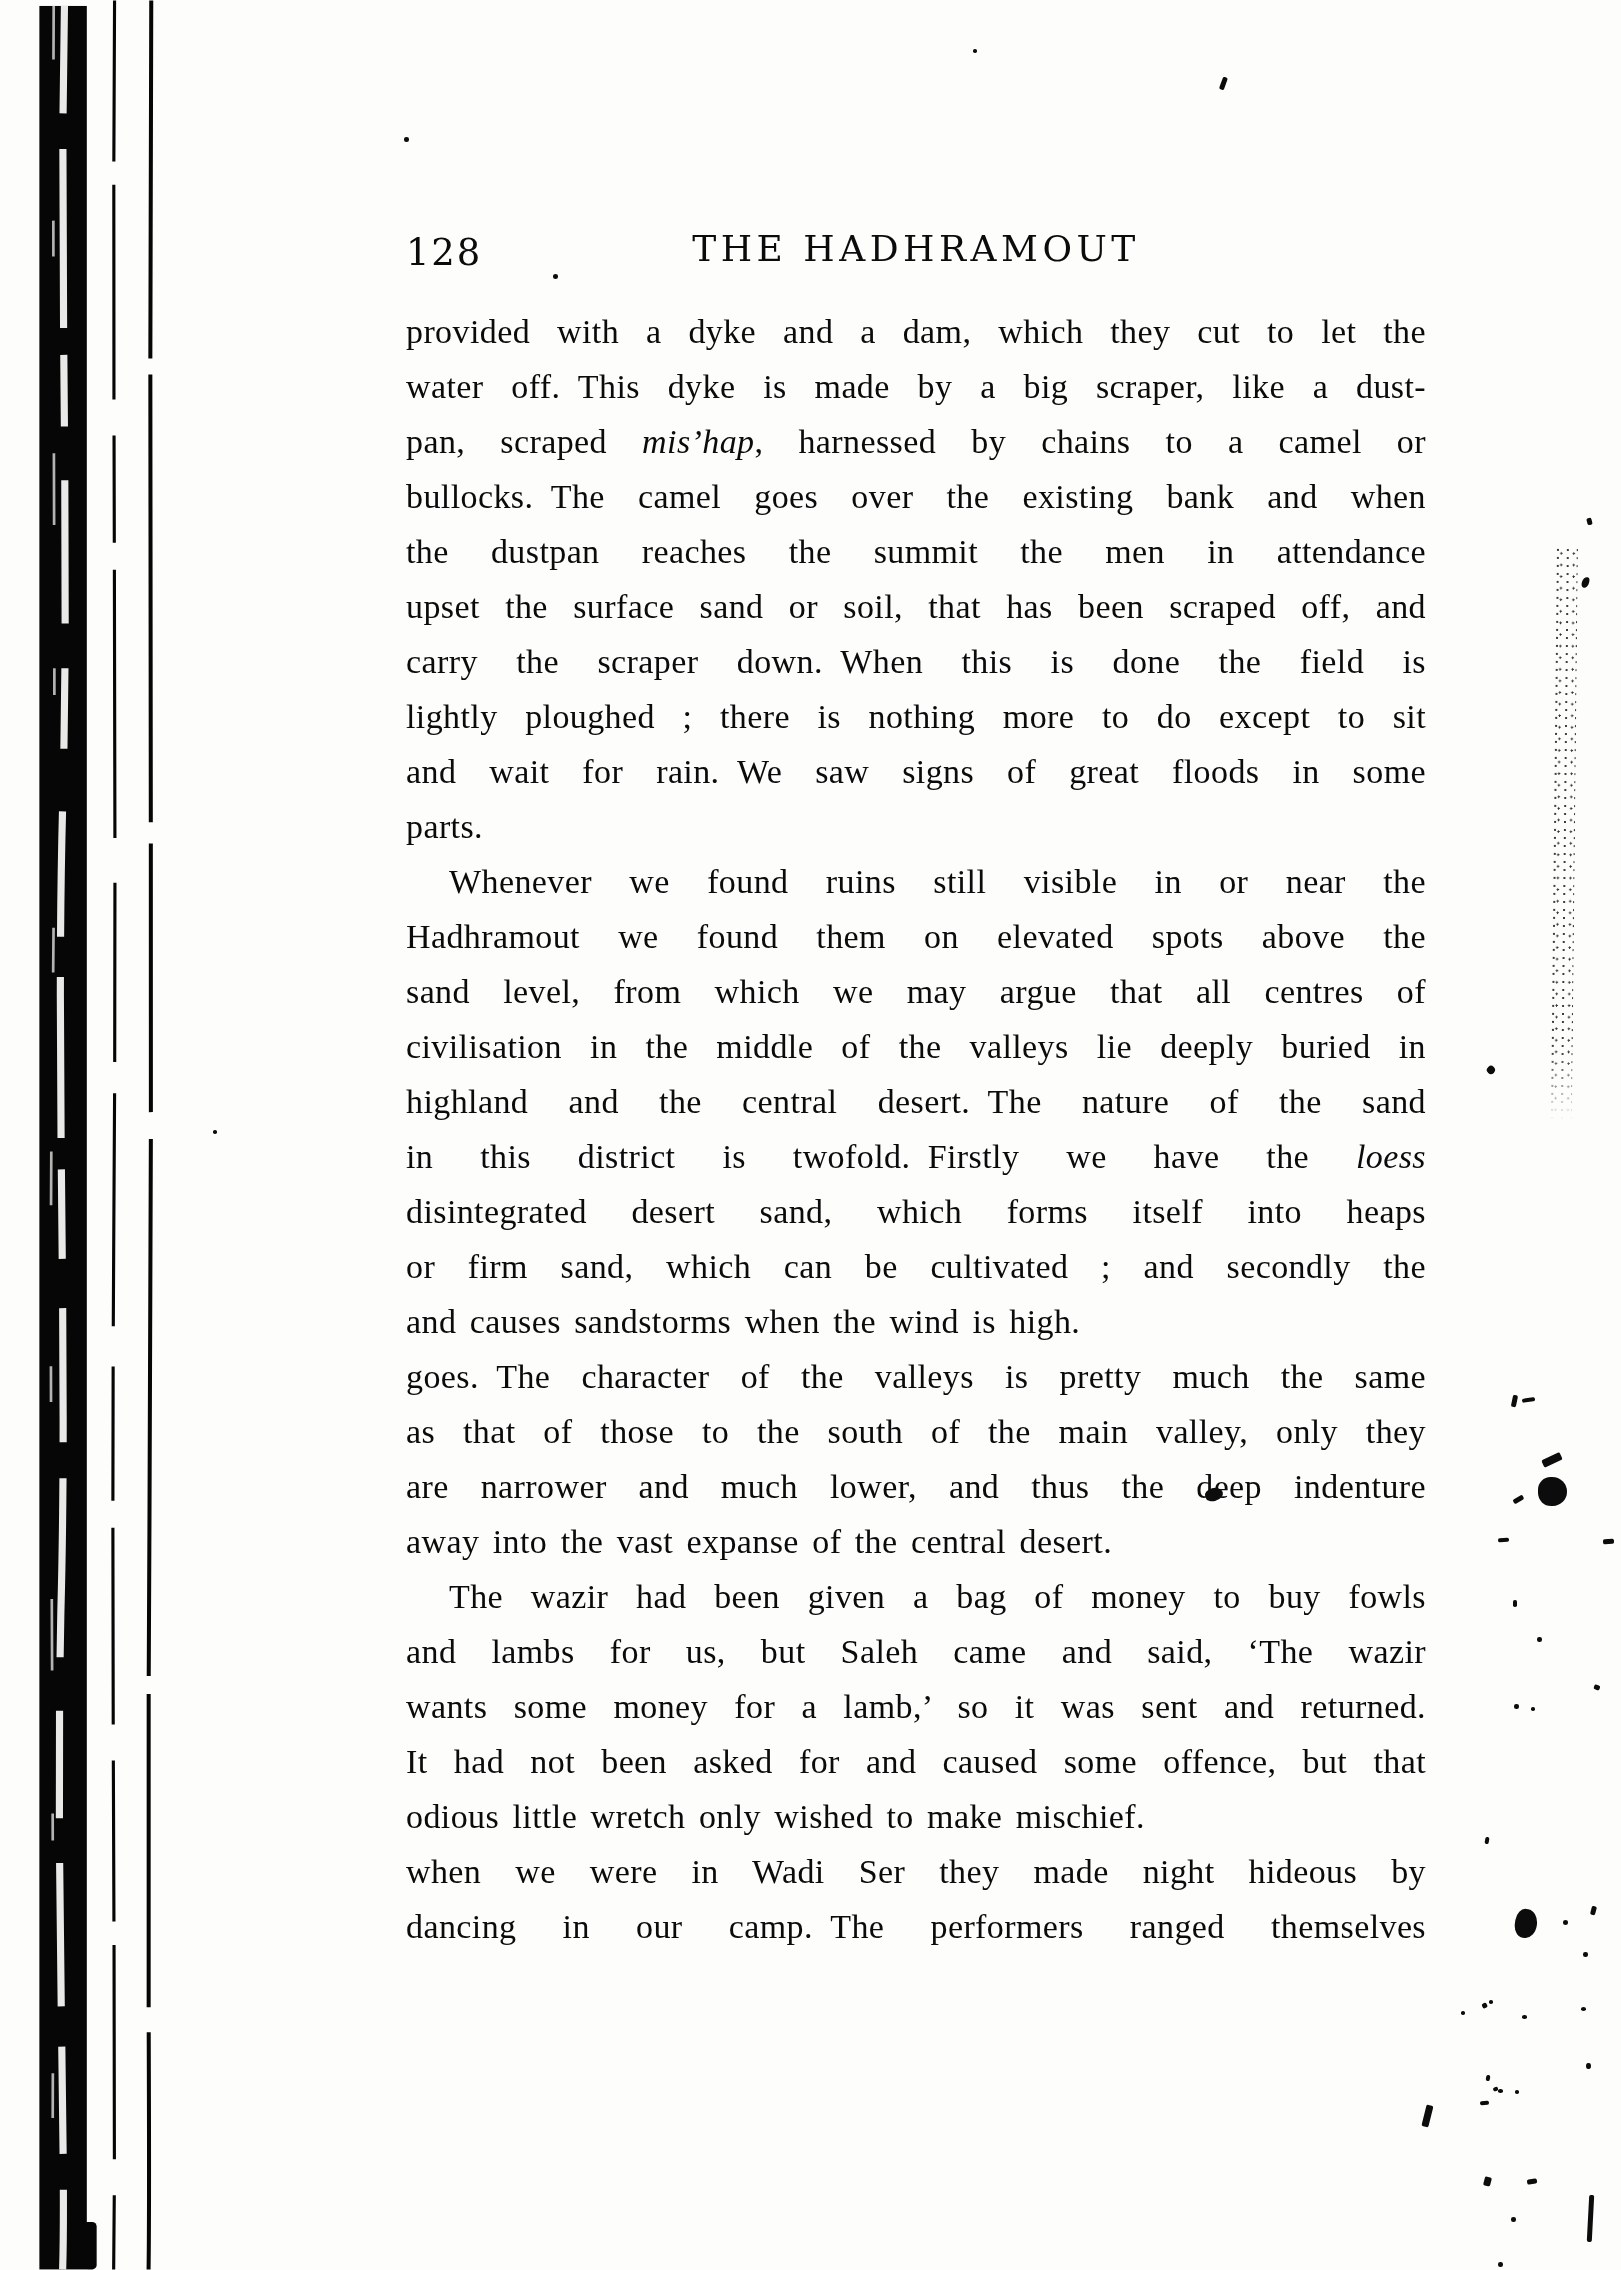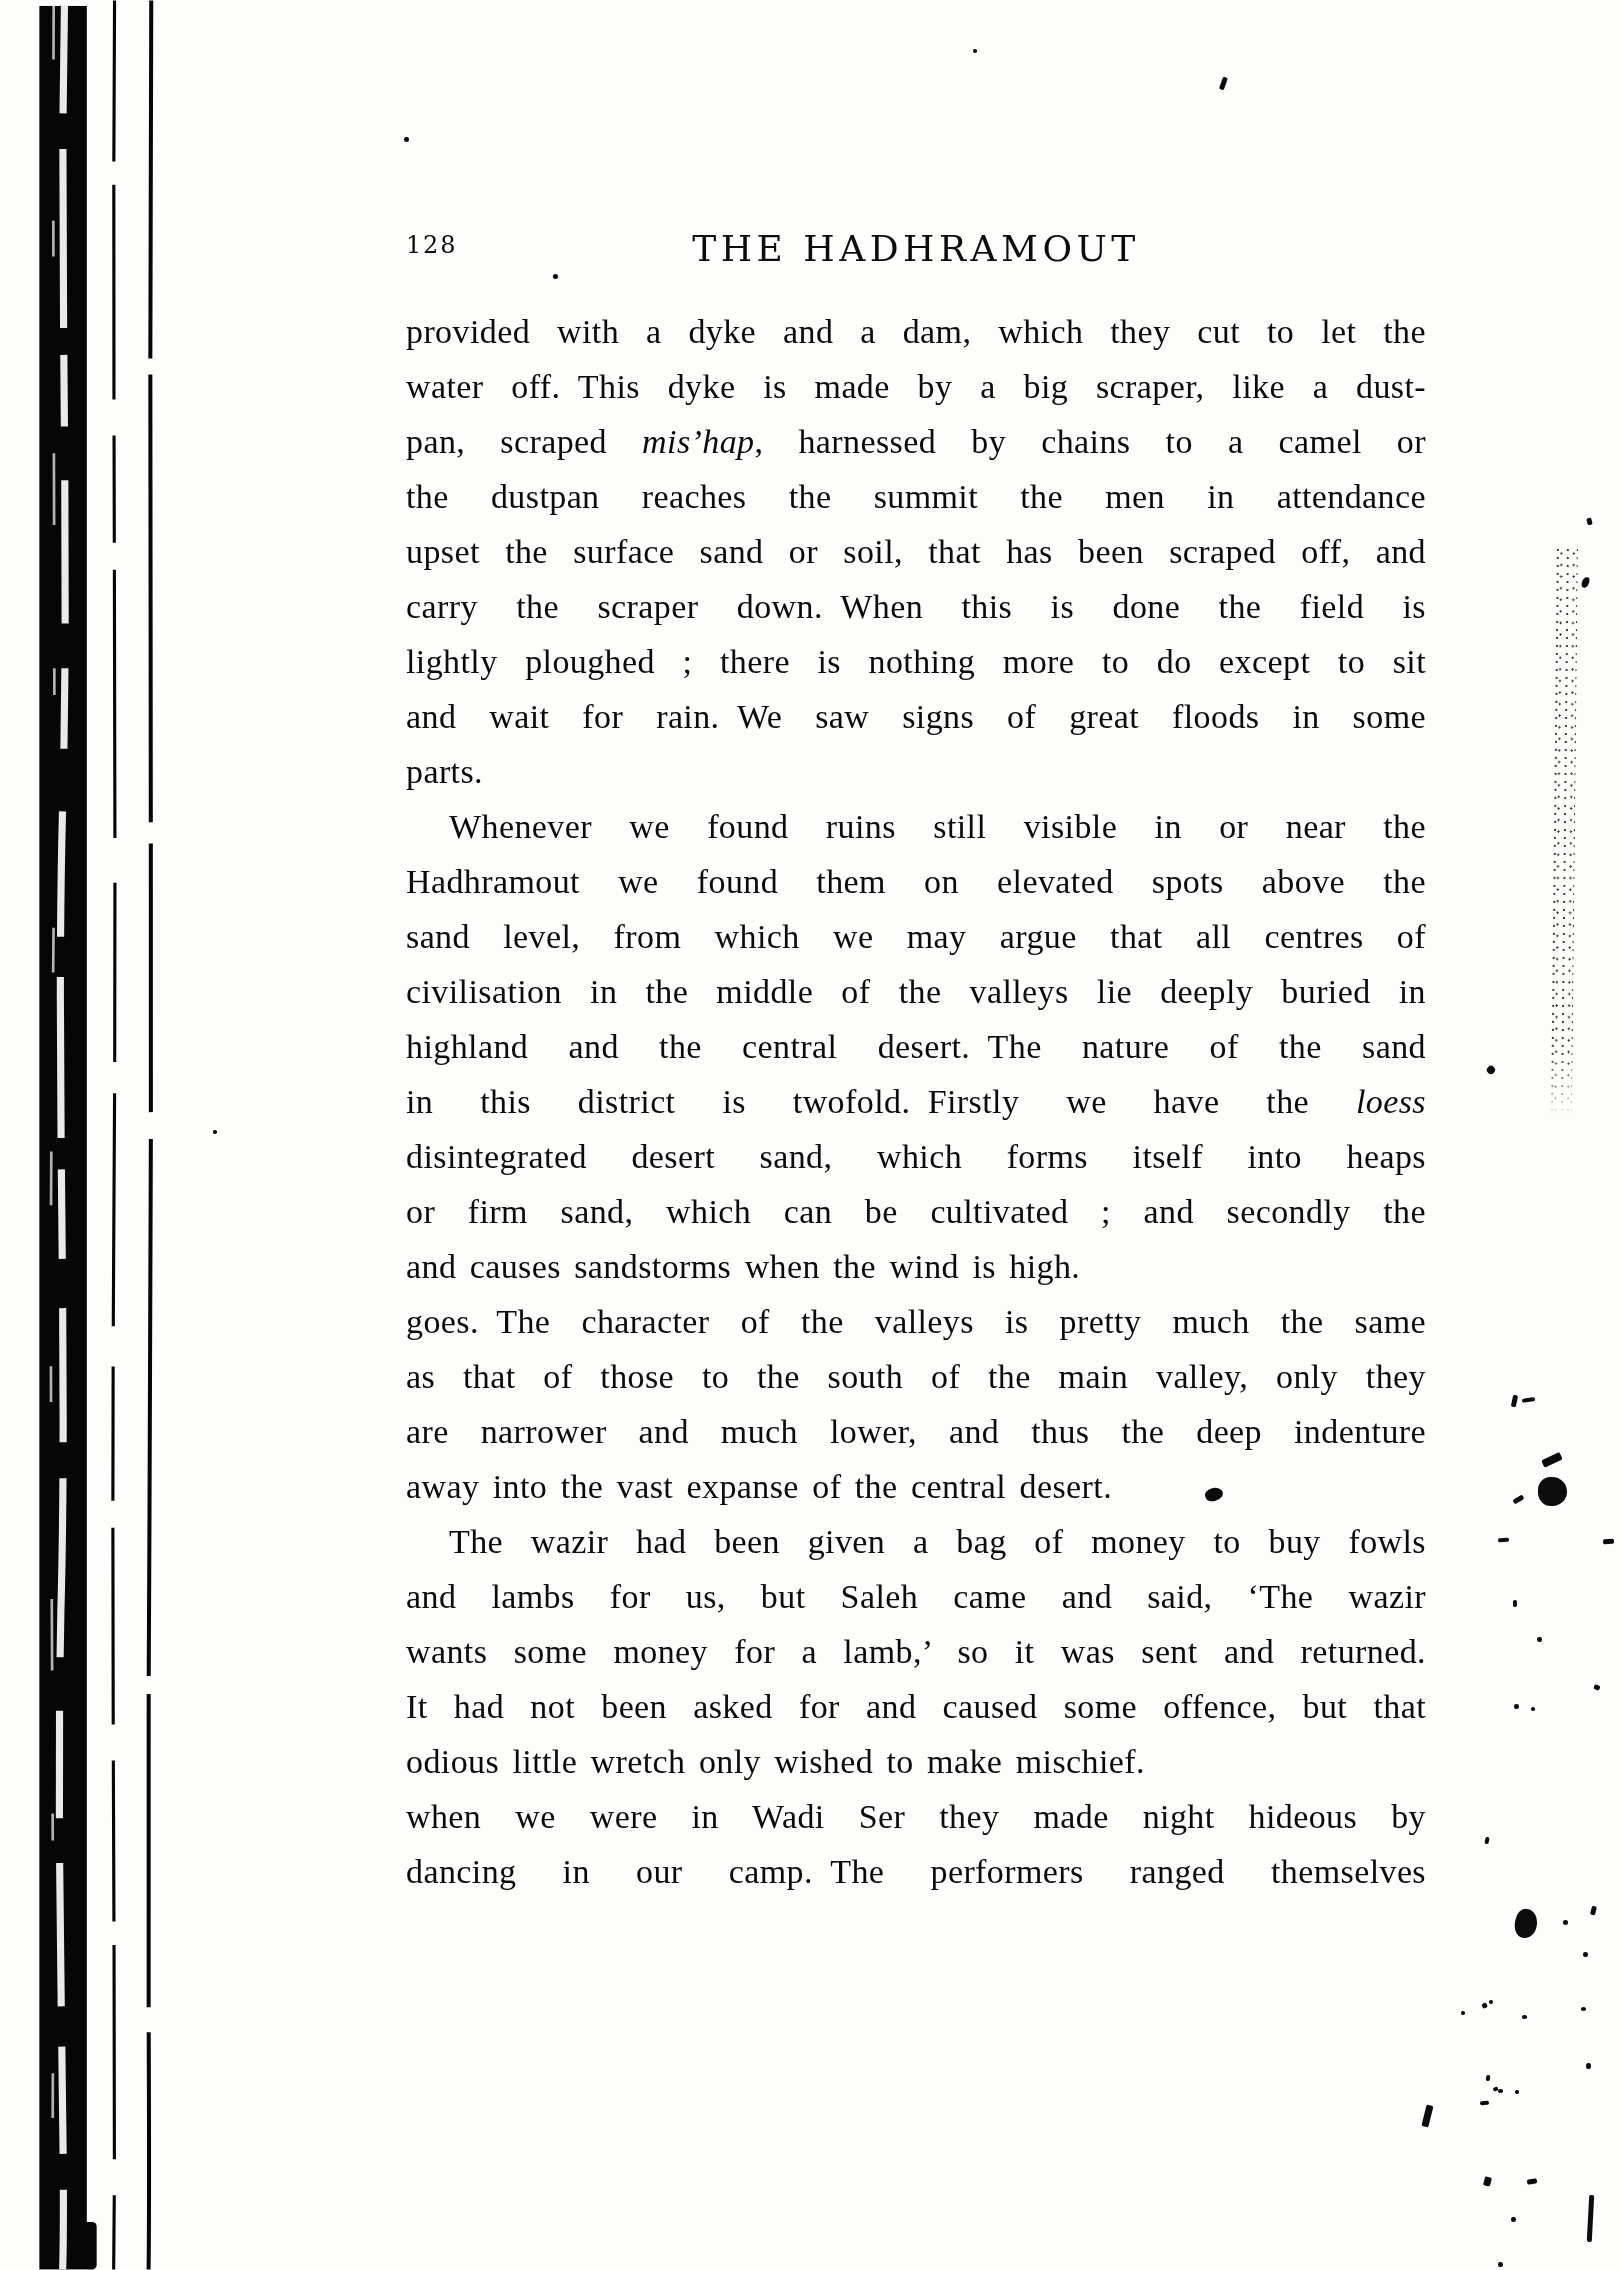--- a/index.html
+++ b/index.html
@@ -4,21 +4,21 @@
 <style>
   html,body{margin:0;padding:0;}
   body{
     width:1621px;height:2270px;position:relative;overflow:hidden;
     background:#fdfdfb;color:#0b0b0b;
     font-family:"DejaVu Serif","Liberation Serif",serif;
   }
   
   .page-number{
     position:absolute;left:406px;top:231px;
-    font-size:24px;letter-spacing:1.8px;
+    font-size:37px;letter-spacing:1.8px;
   }
   .running-title{
     position:absolute;left:406px;top:228px;width:1020px;
     text-align:center;font-size:36px;letter-spacing:4.5px;
   }
   
   .text-block{
     position:absolute;left:406px;top:304px;width:1020px;
     font-size:34px;letter-spacing:0.4px;word-spacing:4.5px;font-family:Liberation Serif, serif;
   }
@@ -60,20 +60,21 @@
   <rect x="93" y="2482" width="15" height="53" rx="5" fill="#060606"></rect>
 </svg>
 
 <div class="page-number">128</div>
 <div class="running-title">THE HADHRAMOUT</div>
 
 <div class="text-block" id="text-block">
     <div class="line"><span>provided with a dyke and a dam, which they cut to let the</span></div>
     <div class="line"><span>water off. This dyke is made by a big scraper, like a dust-</span></div>
     <div class="line"><span>pan, scraped </span><span class="it">mis’hap</span><span>, harnessed by chains to a camel or</span></div>
+    <div class="line"><span>bullocks. The camel goes over the existing bank and when</span></div>
     <div class="line"><span>the dustpan reaches the summit the men in attendance</span></div>
     <div class="line"><span>upset the surface sand or soil, that has been scraped off, and</span></div>
     <div class="line"><span>carry the scraper down. When this is done the field is</span></div>
     <div class="line"><span>lightly ploughed ; there is nothing more to do except to sit</span></div>
     <div class="line"><span>and wait for rain. We saw signs of great floods in some</span></div>
     <div class="line last"><span>parts.</span></div>
     <div class="line indent"><span>Whenever we found ruins still visible in or near the</span></div>
     <div class="line"><span>Hadhramout we found them on elevated spots above the</span></div>
     <div class="line"><span>sand level, from which we may argue that all centres of</span></div>
     <div class="line"><span>civilisation in the middle of the valleys lie deeply buried in</span></div>

